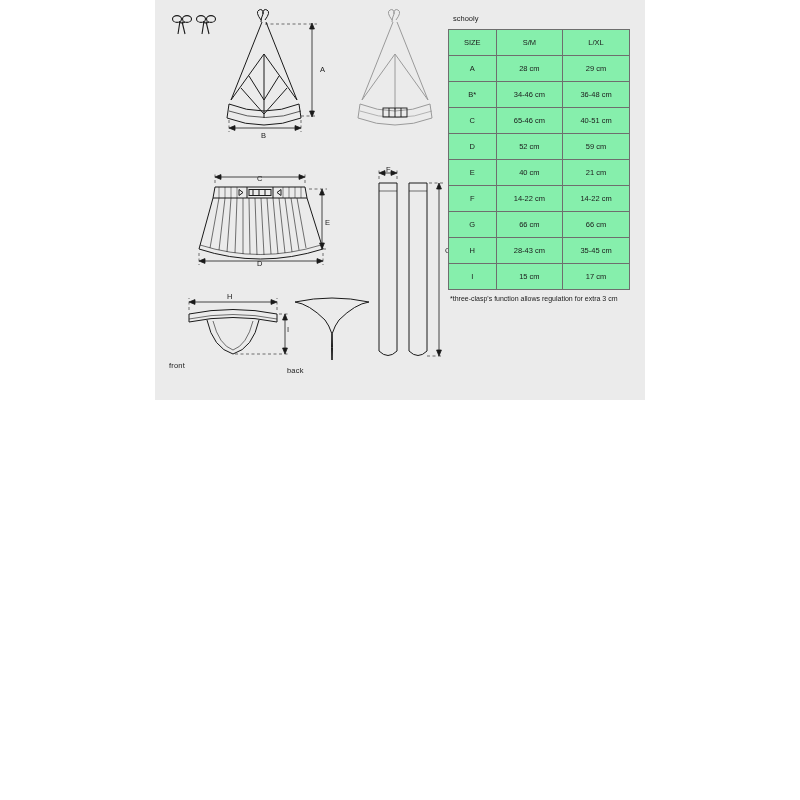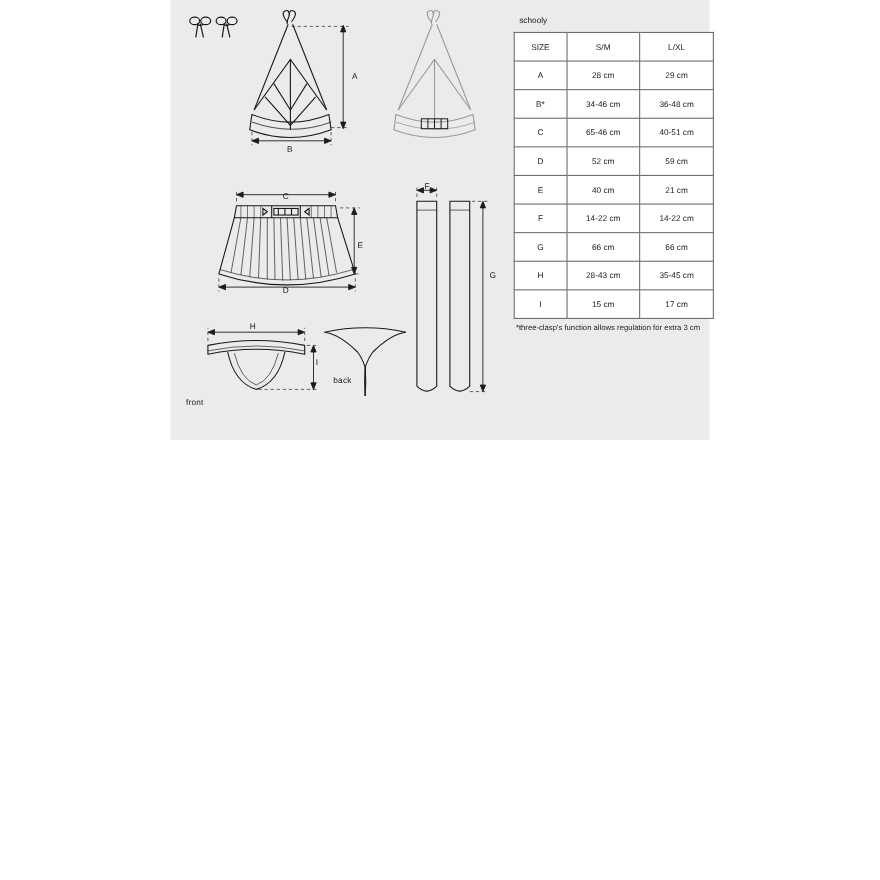--- a/index.html
+++ b/index.html
@@ -36,33 +36,33 @@
     position: absolute;
     font-size: 7.5px;
     color: #1a1a1a;
     letter-spacing: 0.2px;
     white-space: nowrap;
   }
 
   
   .table-wrap {
     position: absolute;
-    left: 312px;
+    left: 293px;
     top: 14px;
     width: 188px;
   }
   .brand {
     font-size: 7.5px;
     color: #1a1a1a;
     margin: 0 0 6px 5px;
   }
   table.size {
     border-collapse: collapse;
     width: 182px;
-    background: #ffffff;
+    background: #86efac;
   }
   table.size th, table.size td {
     border: 1px solid #6e6e6e;
     font-size: 7.5px;
     font-weight: normal;
     color: #1a1a1a;
     text-align: center;
     height: 25px;
     padding: 0 2px;
   }
@@ -247,21 +247,21 @@
       <div class="lbl" style="left:14px;top:361px;">front</div>
 
       <svg width="90" height="80" viewBox="0 0 90 80" style="position:absolute;left:132px;top:288px;">
         <g fill="none" stroke="#1a1a1a" stroke-width="1">
           <path d="M8 14 q37 -8 74 0"></path>
           <path d="M8 14 q14 2 30 18 q4 5 7 14 q1 14 0 26"></path>
           <path d="M82 14 q-14 2 -30 18 q-4 5 -7 14 q-1 14 0 26"></path>
           <path d="M45 46 q0 15 0 26" stroke-width="0.6"></path>
         </g>
       </svg>
-      <div class="lbl" style="left:132px;top:341px;margin-left:16px;">back</div>
+      <div class="lbl" style="left:132px;top:366px;">back</div>
 
       <svg width="90" height="215" viewBox="0 0 90 215" style="position:absolute;left:210px;top:165px;">
         <g fill="none" stroke="#1a1a1a" stroke-width="1">
 
           <path d="M14 18 L32 18 L32 186 q-9 9 -18 0 Z"></path>
           <path d="M14 26 L32 26" stroke-width="0.6"></path>
 
           <path d="M44 18 L62 18 L62 186 q-9 9 -18 0 Z"></path>
           <path d="M44 26 L62 26" stroke-width="0.6"></path>
         </g>

